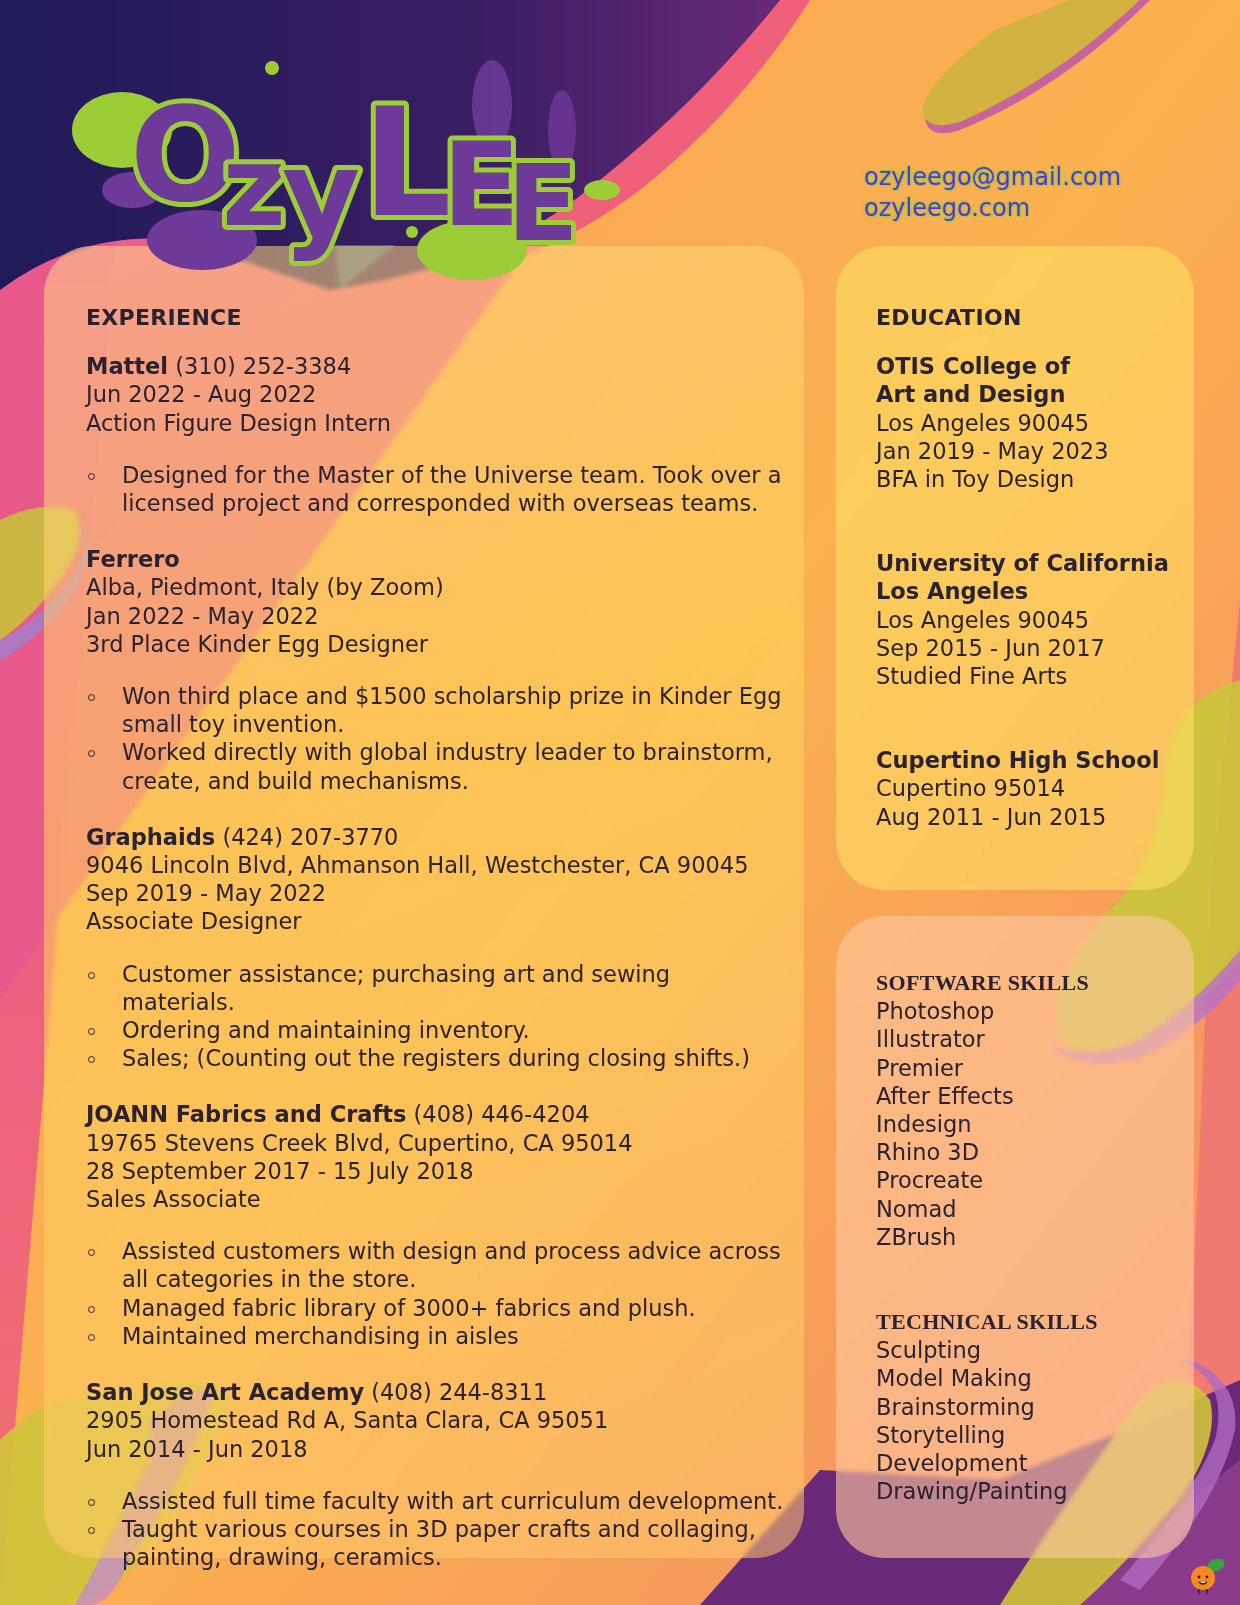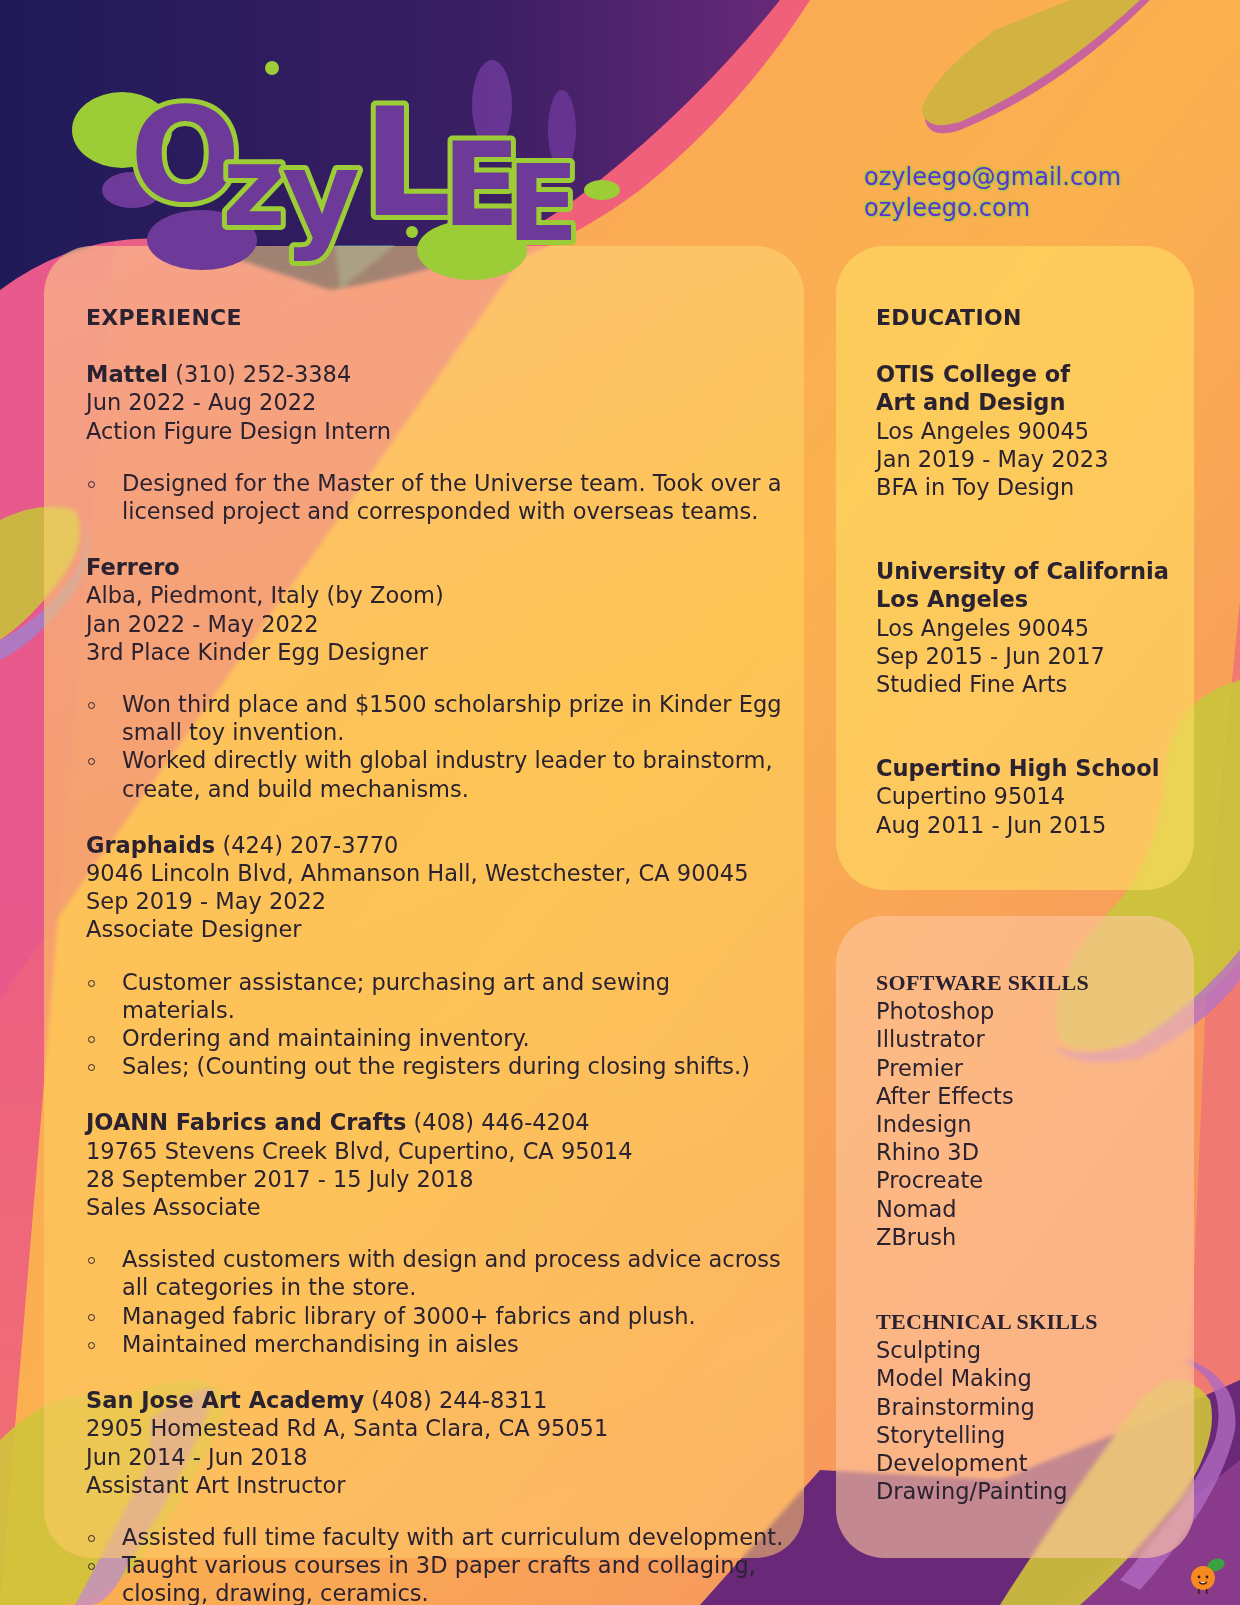--- a/index.html
+++ b/index.html
@@ -34,21 +34,21 @@
   .panel.edu { left: 836px; top: 246px; width: 358px; height: 644px;
     background: rgba(255, 222, 100, 0.6); }
   .panel.skills { left: 836px; top: 916px; width: 358px; height: 642px;
     background: rgba(255, 200, 160, 0.6); }
 
   .content { position: absolute; z-index: 4; font-size: 22.5px; line-height: 28.2px; color: #2a2230; }
   .content.exp { left: 86px; top: 304px; width: 720px; }
   .content.edu { left: 876px; top: 304px; width: 300px; }
   .content.skills { left: 876px; top: 969px; width: 300px; }
 
-  .heading { font-weight: bold; font-size: 22px; letter-spacing: 0.3px; margin-bottom: 28px; }
+  .heading { font-weight: bold; font-size: 22px; letter-spacing: 0.3px; margin-bottom: 20px; }
   .job { margin-bottom: 28px; }
   .job .company { font-weight: bold; }
   .job ul { list-style: none; margin-top: 24px; }
   .job li { position: relative; padding-left: 36px; }
   .job li::before {
     content: ""; position: absolute; left: 2px; top: 12px;
     width: 5px; height: 5px; border: 1.4px solid #2a2230; border-radius: 50%;
   }
   .line { white-space: nowrap; }
 
@@ -190,24 +190,23 @@
       <li>Assisted customers with design and process advice across all categories in the store.</li>
       <li>Managed fabric library of 3000+ fabrics and plush.</li>
       <li>Maintained merchandising in aisles</li>
     </ul>
   </div>
 
   <div class="job">
     <div class="line"><span class="company">San Jose Art Academy</span> <span>(408) 244-8311</span></div>
     <div class="line">2905 Homestead Rd A, Santa Clara, CA 95051</div>
     <div class="line">Jun 2014 - Jun 2018</div>
-    <div class="line">Assistant Art Instructor</div>
     <ul>
       <li>Assisted full time faculty with art curriculum development.</li>
-      <li>Taught various courses in 3D paper crafts and collaging, closing, drawing, ceramics.</li>
+      <li>Taught various courses in 3D paper crafts and collaging, painting, drawing, ceramics.</li>
     </ul>
   </div>
 </div>
 
 <div class="content edu">
   <div class="heading">EDUCATION</div>
 
   <div class="school">
     <div class="name line">OTIS College of</div>
     <div class="name line">Art and Design</div>

